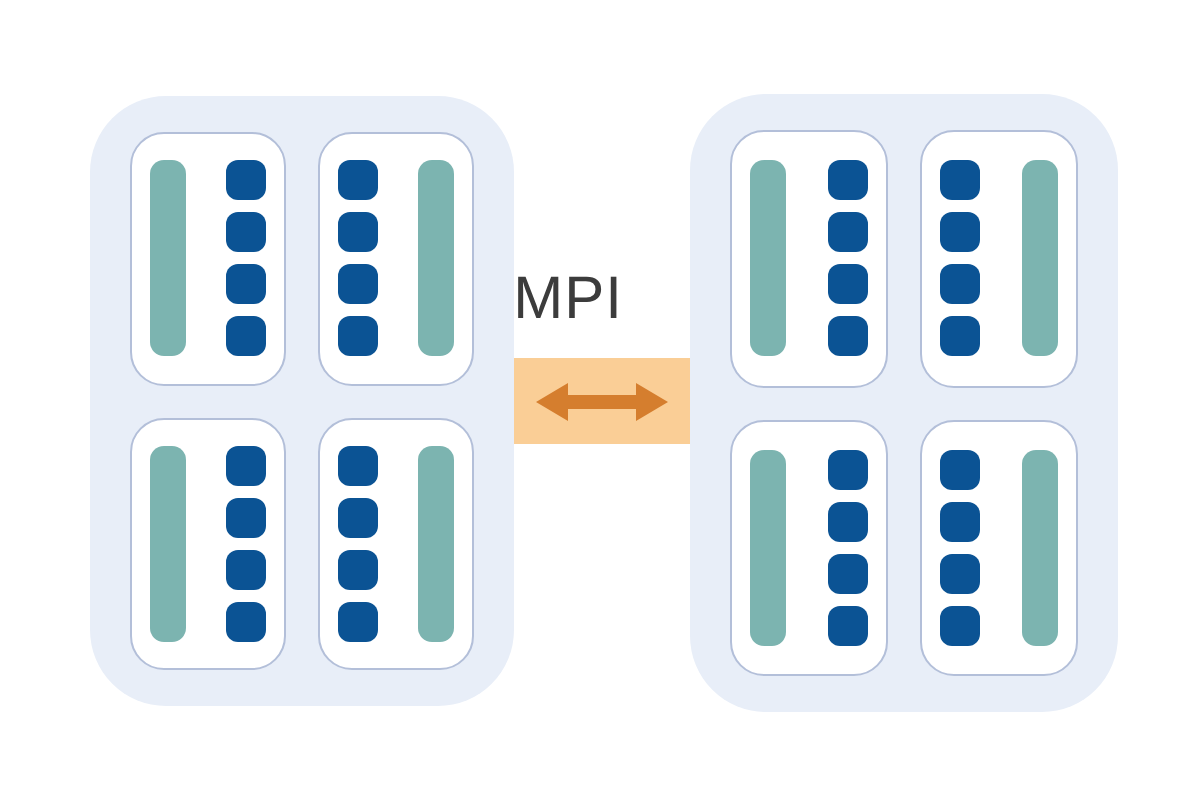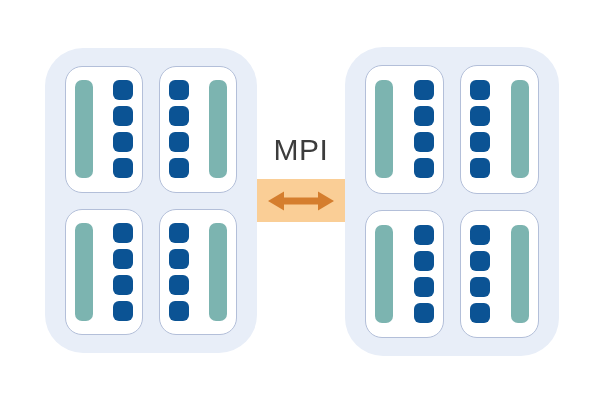--- a/index.html
+++ b/index.html
@@ -59,21 +59,21 @@
   .core {
     width: 20px;
     height: 20px;
     border-radius: 6px;
     background: var(--core-blue, #0B5394);
   }
 
   
   .mpi-label {
     position: absolute;
-    left: 255px;
+    left: 238px;
     top: 133px;
     width: 92px;
     text-align: center;
     font-size: 30px;
     font-weight: 400;
     letter-spacing: 0.5px;
     color: var(--label-color, #3C3C3C);
     line-height: 34px;
   }
   .mpi-box {

